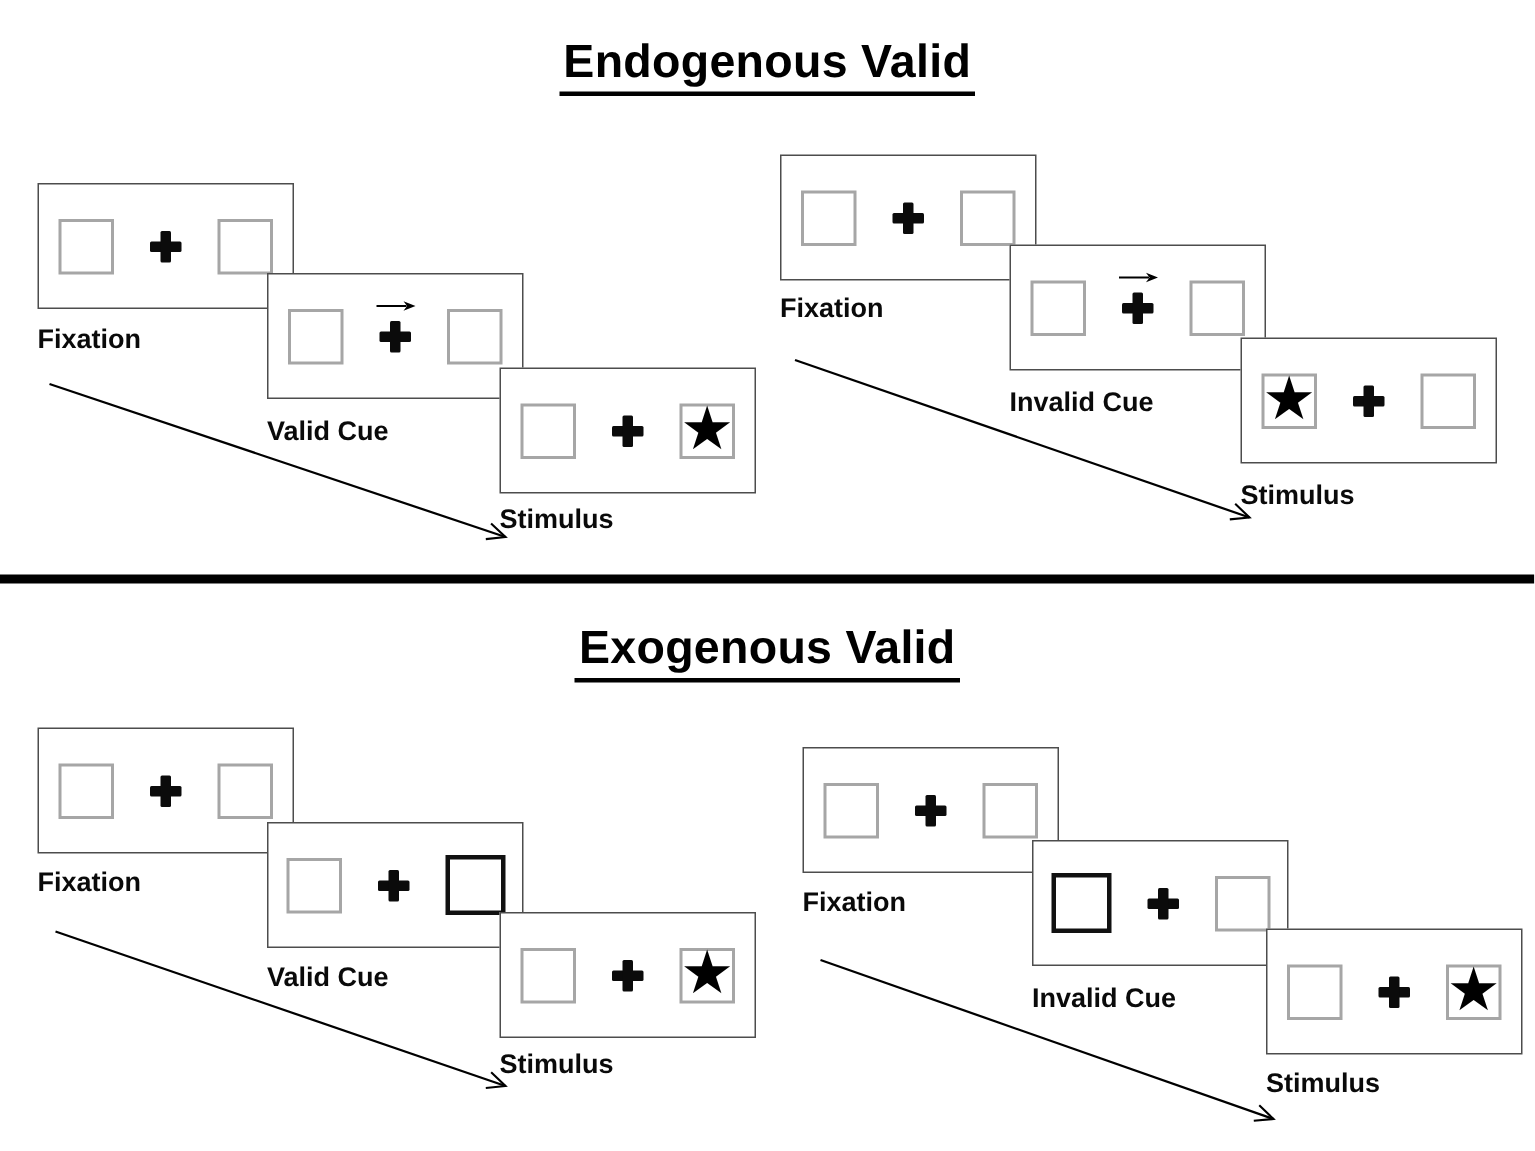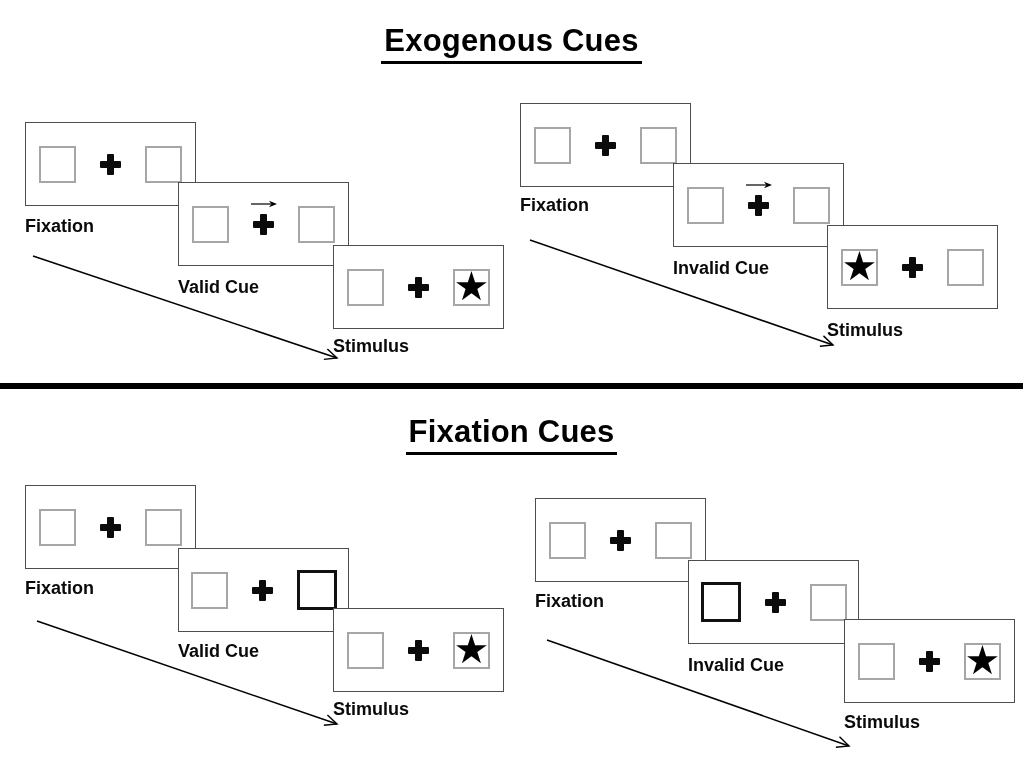--- a/index.html
+++ b/index.html
@@ -44,27 +44,27 @@
 
   <svg width="0" height="0" style="position:absolute">
     <defs>
       <marker id="ahead" viewBox="0 0 15 13" markerWidth="15" markerHeight="13" refX="13" refY="6.5" orient="auto" markerUnits="userSpaceOnUse">
         <path d="M1,1 L13,6.5 L1,12" fill="none" stroke="#000" stroke-width="1.4"></path>
       </marker>
     </defs>
   </svg>
 
   <div class="title" style="top:23px">
-    <span class="title-text">Exogenous Cues</span>
+    <span class="title-text">Endogenous Valid</span>
   </div>
 
   <div class="divider"></div>
 
   <div class="title" style="top:414px">
-    <span class="title-text">Fixation Cues</span>
+    <span class="title-text">Exogenous Valid</span>
   </div>
 
   <svg class="seq-arrow" style="left:28px;top:250px" width="316" height="115">
     <line x1="5" y1="6" x2="309" y2="108" stroke="#000" stroke-width="1.5" marker-end="url(#ahead)"></line>
   </svg>
   <svg class="seq-arrow" style="left:525px;top:234px" width="315" height="118">
     <line x1="5" y1="6" x2="308" y2="111" stroke="#000" stroke-width="1.5" marker-end="url(#ahead)"></line>
   </svg>
   <svg class="seq-arrow" style="left:32px;top:615px" width="312" height="116">
     <line x1="5" y1="6" x2="305" y2="109" stroke="#000" stroke-width="1.5" marker-end="url(#ahead)"></line>

